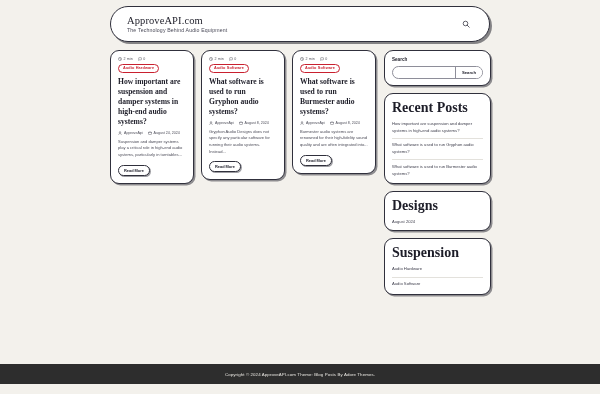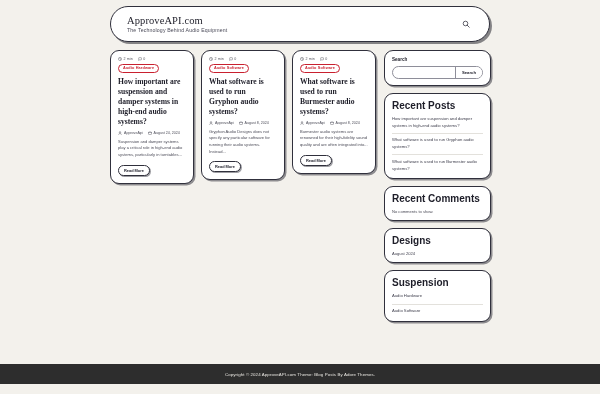--- a/index.html
+++ b/index.html
@@ -171,23 +171,23 @@
   }
   .widget {
     background: #ffffff;
     border: 1px solid #30303c;
     border-radius: 9px;
     box-shadow: 1.5px 1.5px 0 rgba(40,40,50,0.5);
     padding: 6px 7px;
     box-sizing: border-box;
   }
   .widget-title {
-    font-family: Liberation Sans, sans-serif;
+    font-family: Liberation Serif, serif;
     font-weight: bold;
-    font-size: 10px;
+    font-size: 14px;
     color: #1d1d28;
     margin: 0 0 5px 0;
   }
   .widget-title.small {
     font-size: 4.6px;
     font-family: "Liberation Sans", sans-serif;
     margin-bottom: 4px;
   }
   .search-row {
     display: flex;
@@ -415,24 +415,20 @@
 
       <div class="widget">
         <div class="widget-title">Recent Posts</div>
         <ul class="link-list">
           <li>How important are suspension and damper systems in high-end audio systems?</li>
           <li>What software is used to run Gryphon audio systems?</li>
           <li>What software is used to run Burmester audio systems?</li>
         </ul>
       </div>
 
-      <div class="widget">
-        <div class="widget-title">Recent Comments</div>
-        <p class="widget-note">No comments to show.</p>
-      </div>
 
       <div class="widget">
         <div class="widget-title">Designs</div>
         <div class="archive-item">August 2024</div>
       </div>
 
       <div class="widget">
         <div class="widget-title">Suspension</div>
         <ul class="link-list">
           <li>Audio Hardware</li>

